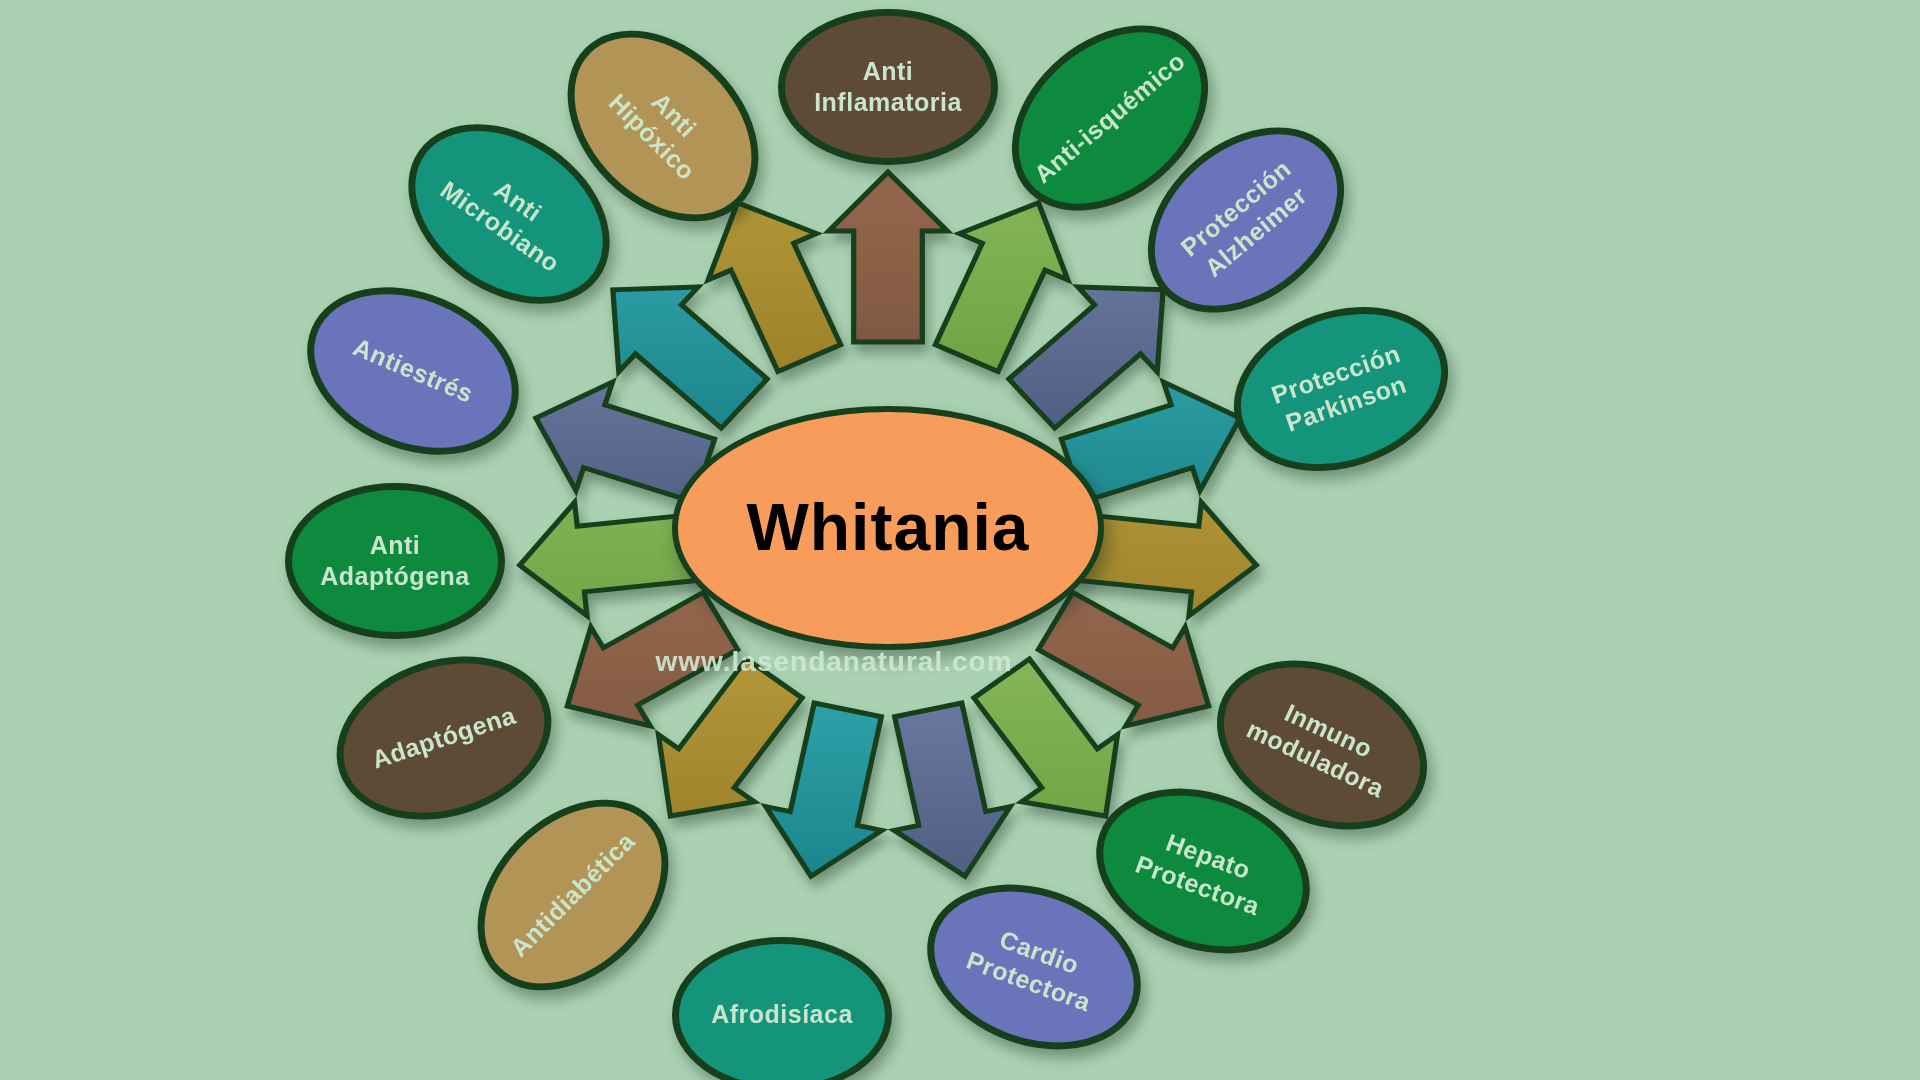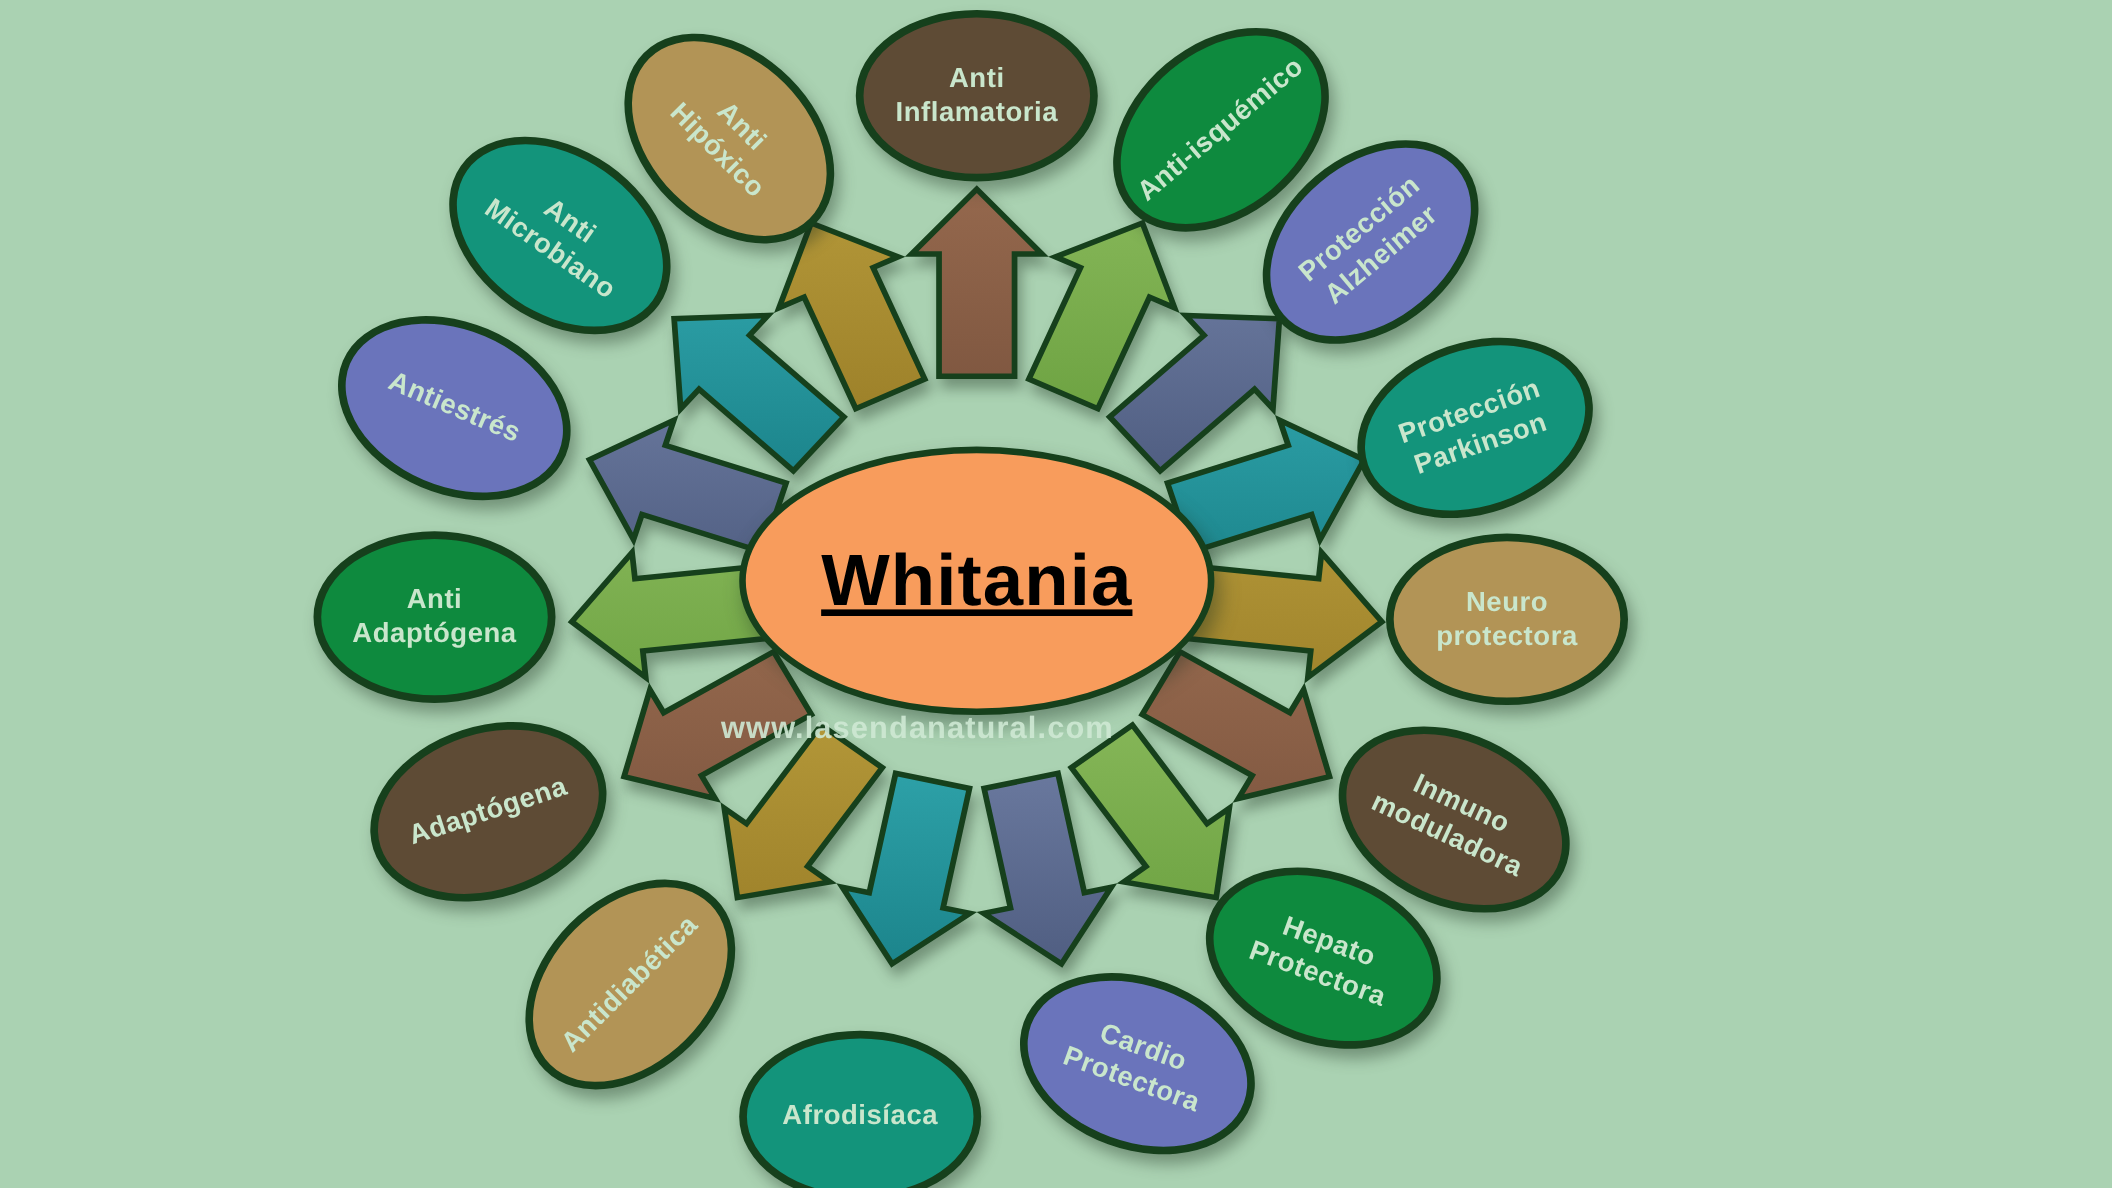--- a/index.html
+++ b/index.html
@@ -21,21 +21,21 @@
     text-align:center;font-weight:bold;font-size:25px;line-height:1.25;
     letter-spacing:.5px;
   }
   .node .nline{white-space:nowrap;}
   
   .center-wrap{position:absolute;left:0;top:0;width:100%;height:100%;
     filter:drop-shadow(5px 10px 9px rgba(25,45,30,.42));}
   .center-ellipse{
     position:absolute;left:672px;top:406px;width:432px;height:244px;
     box-sizing:border-box;border-radius:50%;
-    display:flex;align-items:center;justify-content:center;text-decoration:underline;
+    display:flex;align-items:center;justify-content:center;
   }
   .center-line{
     font-size:66px;font-weight:bold;color:#000;line-height:1.45;
     letter-spacing:1px;white-space:nowrap;
   }
   .site{
     position:absolute;left:834px;top:646px;transform:translateX(-50%);
     font-size:28px;font-weight:bold;letter-spacing:1px;white-space:nowrap;
     opacity:.9;
   }
@@ -255,24 +255,20 @@
         <div class="nline">Anti-isquémico</div>
       </div>
       <div class="node" style="left: 1136px; top: 142px; background: rgb(106, 116, 187); border: 7px solid rgb(22, 64, 28); color: rgb(201, 230, 204); transform: rotate(-40deg);">
         <div class="nline">Protección</div>
         <div class="nline">Alzheimer</div>
       </div>
       <div class="node" style="left: 1231px; top: 311px; background: rgb(19, 148, 123); border: 7px solid rgb(22, 64, 28); color: rgb(201, 230, 204); transform: rotate(-19deg);">
         <div class="nline">Protección</div>
         <div class="nline">Parkinson</div>
       </div>
-      <div class="node" style="left: 1260px; top: 485px; background: rgb(178, 148, 86); border: 7px solid rgb(22, 64, 28); color: rgb(201, 230, 204); transform: rotate(0deg);">
-        <div class="nline">Neuro</div>
-        <div class="nline">protectora</div>
-      </div>
       <div class="node" style="left: 1212px; top: 667px; background: rgb(94, 75, 53); border: 7px solid rgb(22, 64, 28); color: rgb(201, 230, 204); transform: rotate(25deg);">
         <div class="nline">Inmuno</div>
         <div class="nline">moduladora</div>
       </div>
       <div class="node" style="left: 1093px; top: 793px; background: rgb(14, 138, 62); border: 7px solid rgb(22, 64, 28); color: rgb(201, 230, 204); transform: rotate(20deg);">
         <div class="nline">Hepato</div>
         <div class="nline">Protectora</div>
       </div>
       <div class="node" style="left: 924px; top: 889px; background: rgb(106, 116, 187); border: 7px solid rgb(22, 64, 28); color: rgb(201, 230, 204); transform: rotate(20deg);">
         <div class="nline">Cardio</div>

